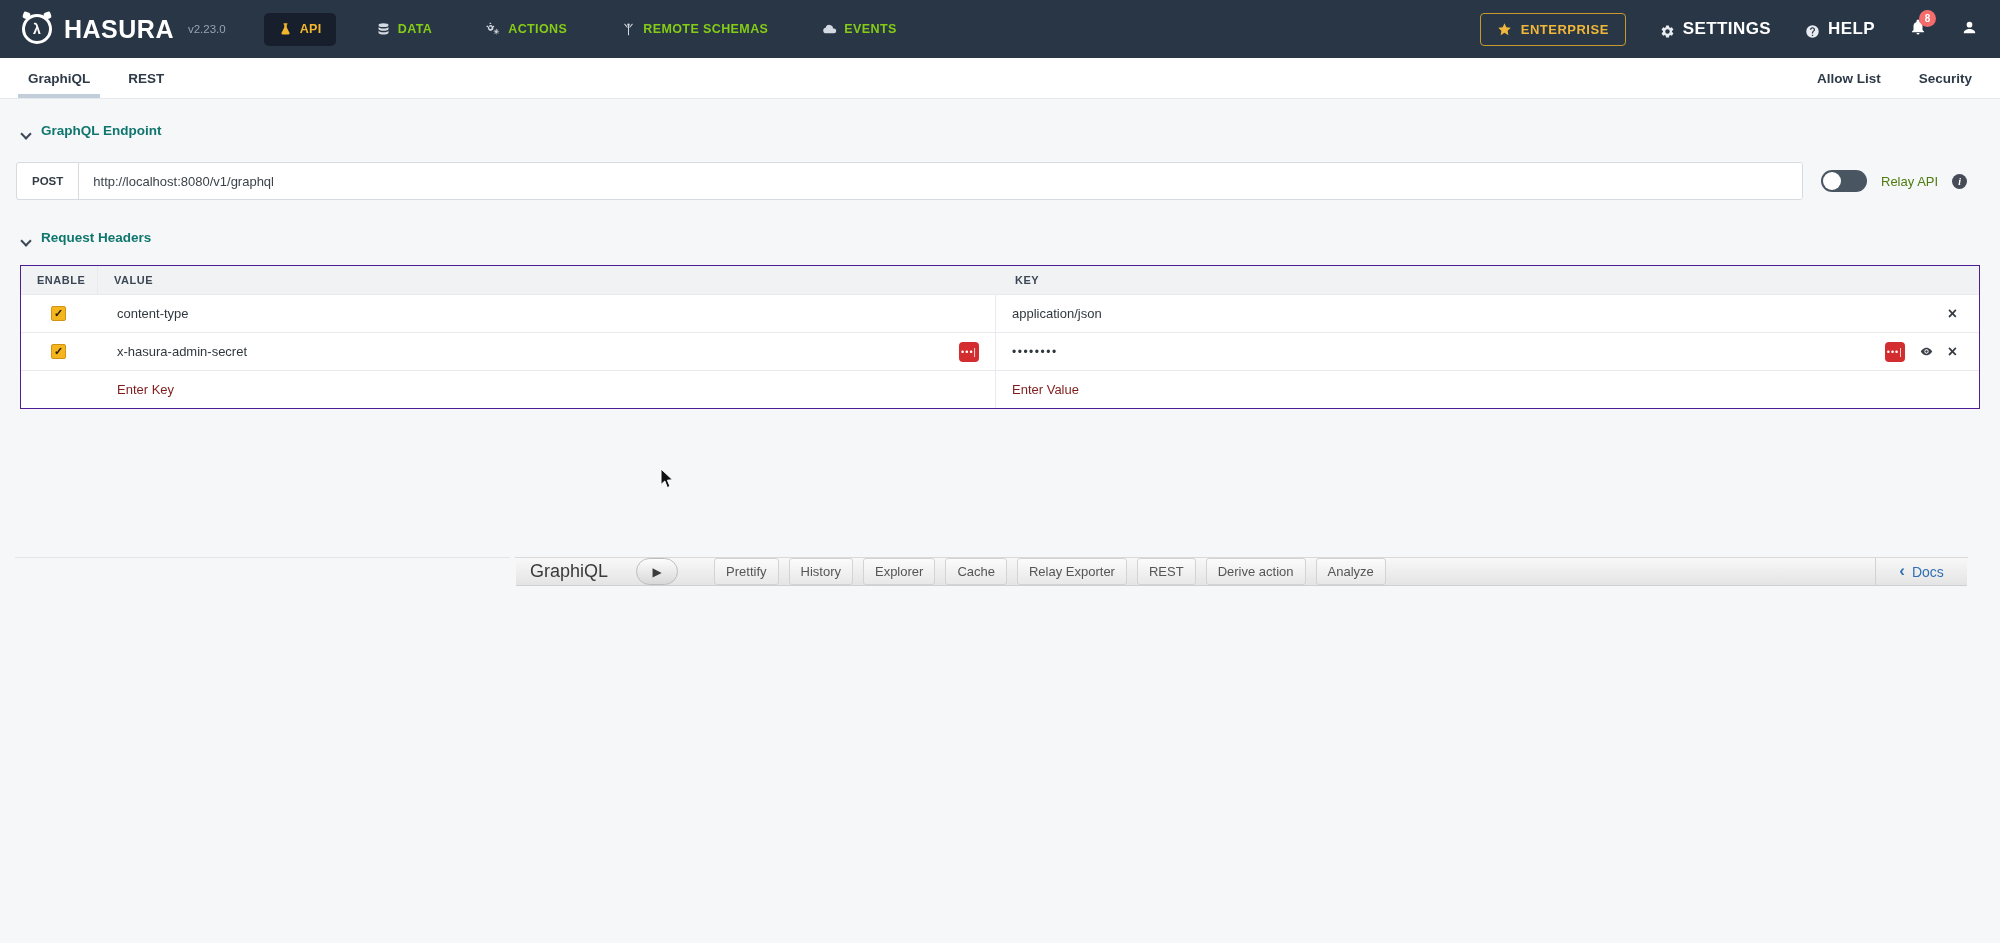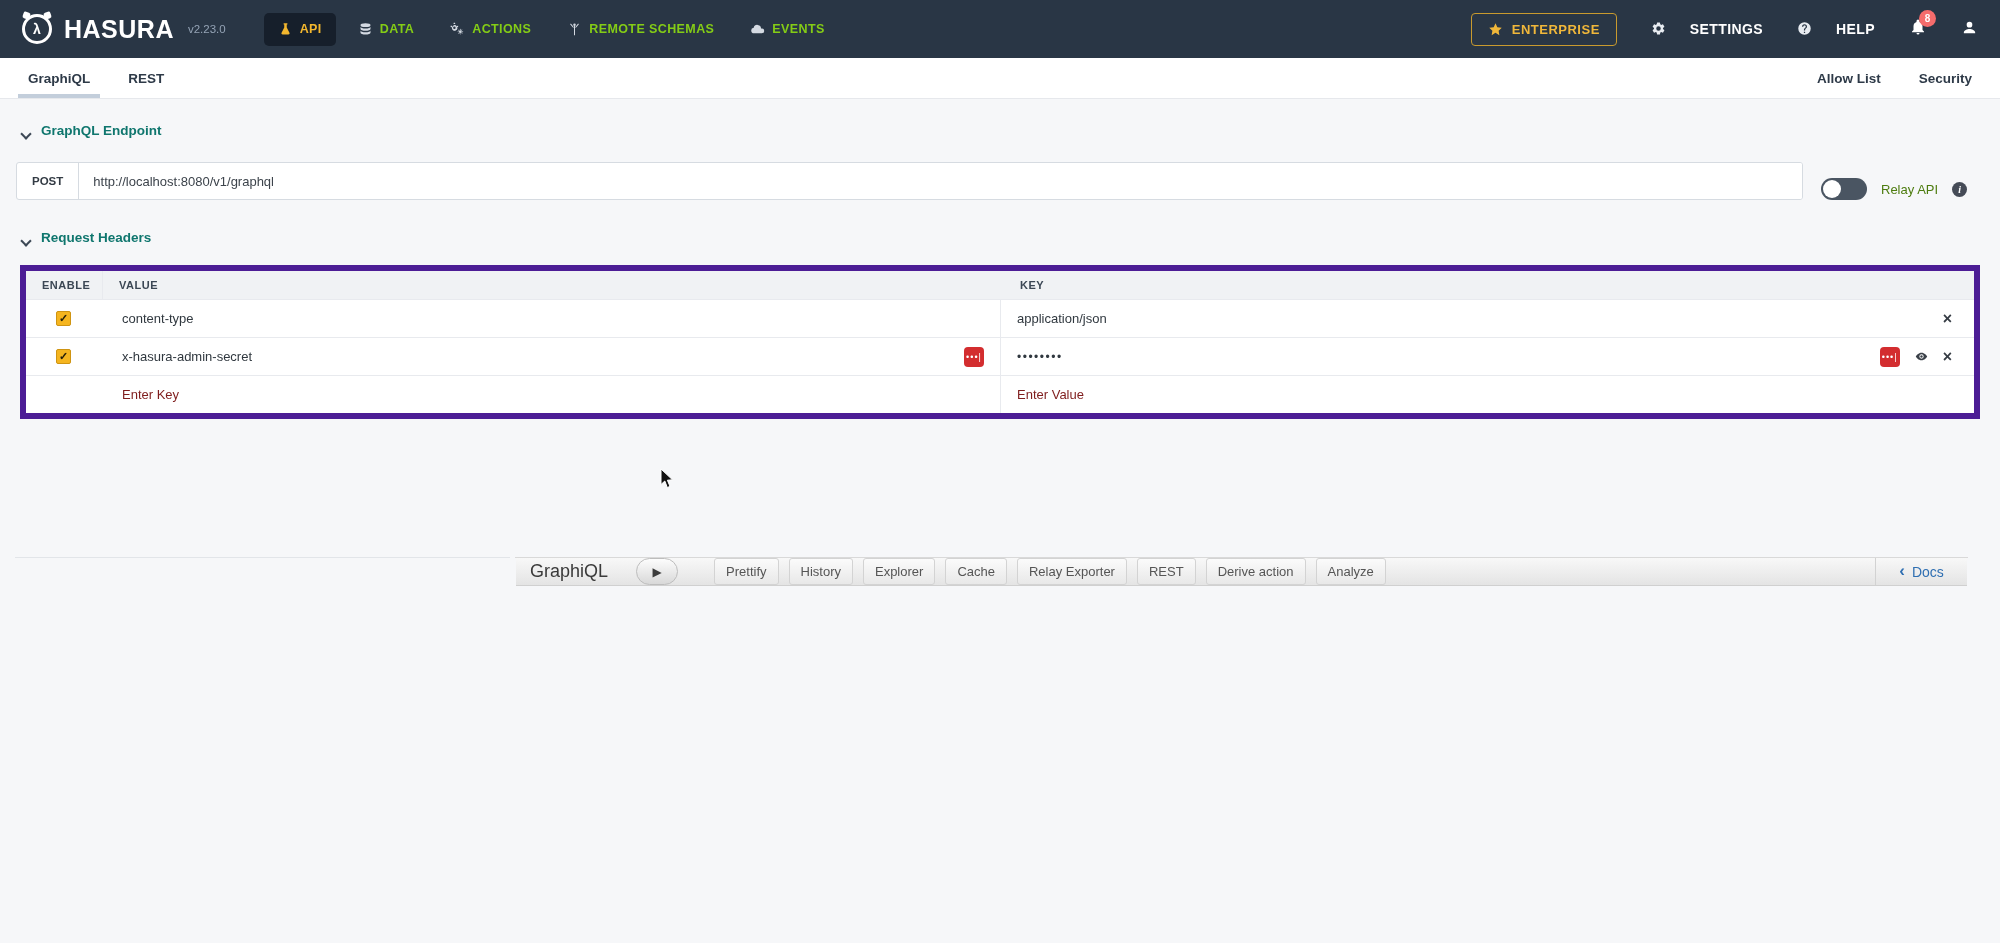--- a/index.html
+++ b/index.html
@@ -8,60 +8,60 @@
 
   
   .navbar{height:58px;background:#293645;display:flex;align-items:center;padding:0 22px;color:#fff}
   .brand{display:flex;align-items:center;gap:12px;margin-right:38px}
   .logo{width:30px;height:30px;border:3px solid #fff;border-radius:50%;position:relative;display:flex;align-items:center;justify-content:center;color:#fff;font-weight:bold;font-size:14px}
   .logo:before,.logo:after{content:"";position:absolute;top:-5px;width:7px;height:7px;background:#fff;border-radius:2px}
   .logo:before{left:-2px;transform:rotate(18deg)}
   .logo:after{right:-2px;transform:rotate(-18deg)}
   .brand-name{font-size:25px;font-weight:bold;letter-spacing:.5px}
   .version{font-size:11.5px;color:#94a3b5;margin-left:2px}
-  .nav-items{display:flex;align-items:flex-start;gap:8px}
+  .nav-items{display:flex;align-items:flex-start;gap:26px}
   .nav-item{display:flex;align-items:center;gap:7px;padding:9px 14px;border-radius:5px;font-size:12.5px;font-weight:bold;letter-spacing:.4px;color:#84cc16;cursor:pointer}
   .nav-item svg{width:15px;height:15px;fill:#d4dae2}
   .nav-item.active{background:#161f2b;color:#f3b72e}
   .nav-item.active svg{fill:#f3b72e}
   .nav-right{margin-left:auto;display:flex;align-items:center;gap:34px}
   .enterprise{display:flex;align-items:center;gap:9px;background:none;border:1.5px solid #c89a2e;border-radius:4px;padding:8px 16px;color:#f0b73a;font-weight:bold;font-size:13px;letter-spacing:.5px;cursor:pointer;font-family:Liberation Sans, sans-serif}
   .enterprise svg{width:15px;height:15px;fill:#f0b73a}
-  .nav-link{display:flex;align-items:flex-start;gap:24px;font-size:14px;font-weight:bold;letter-spacing:.4px;cursor:pointer}
+  .nav-link{display:flex;align-items:flex-end;gap:8px;font-size:17px;font-weight:bold;letter-spacing:.4px;cursor:pointer}
   .nav-link svg{width:15px;height:15px;fill:#e8ecf1}
   .bell-wrap{position:relative;cursor:pointer}
   .bell-wrap svg{width:18px;height:18px;fill:#fff}
   .badge{position:absolute;top:-8px;right:-9px;background:#f56c6c;color:#fff;font-size:10px;font-weight:bold;width:17px;height:17px;border-radius:50%;display:flex;align-items:center;justify-content:center}
   .account svg{width:17px;height:17px;fill:#fff}
 
   
   .subtabs{height:41px;background:#fff;border-bottom:1px solid #e6e8ec;display:flex;align-items:stretch;padding:0 26px;justify-content:space-between}
   .subtabs .grp{display:flex;gap:34px}
   .subtab{display:flex;align-items:center;font-size:13.5px;font-weight:bold;color:#2e3a48;cursor:pointer;position:relative;padding:0 2px}
   .subtab.active:after{content:"";position:absolute;left:-8px;right:-8px;bottom:0;height:4px;background:#c3cedb}
 
   
   .content{position:relative;padding:0 16px}
   .section-head{display:flex;align-items:flex-end;gap:11px;font-size:13.5px;font-weight:bold;color:#0f766e;cursor:pointer}
   .sh1{margin:24px 0 0 6px}
   .sh2{margin:30px 0 0 6px}
   .chev{width:8px;height:8px;border-right:2px solid #3c4856;border-bottom:2px solid #3c4856;transform:rotate(45deg);margin-top:-4px}
 
-  .endpoint-row{display:flex;align-items:flex-end;margin-top:24px;gap:18px}
+  .endpoint-row{display:flex;align-items:center;margin-top:24px;gap:18px}
   .endpoint-box{flex:0 0 1787px;display:flex;height:38px;background:#fff;border:1px solid #d6dbe1;border-radius:3px;overflow:hidden}
   .method{display:flex;align-items:center;padding:0 15px;font-size:11.5px;font-weight:bold;color:#333b44;border-right:1px solid #d6dbe1}
   .endpoint-input{flex:1;border:0;outline:0;padding:0 14px;font-size:13px;color:#3c434b;font-family:inherit}
   .relay{display:flex;align-items:center;gap:14px}
   .toggle{width:46px;height:22px;border-radius:11px;background:#4a5562;position:relative;cursor:pointer;display:inline-block}
   .knob{position:absolute;left:2px;top:2px;width:18px;height:18px;border-radius:50%;background:#fff}
   .relay-label{font-size:13px;color:#4d7c0f}
   .info-icon{width:15px;height:15px;border-radius:50%;background:#454b57;color:#fff;font-size:10px;font-weight:bold;display:flex;align-items:center;justify-content:center;font-family:"Liberation Serif",serif;font-style:italic;cursor:pointer}
 
   
-  .headers-table{margin:20px 4px 0 4px;background:#fff;border:6px solid #4c1d95}
+  .headers-table{margin:20px 4px 0 4px;background:#fff;border:1px solid #4c1d95}
   .hrow{display:grid;grid-template-columns:76px 898px 1fr;align-items:center}
   .hrow.head{background:#f0f2f4;height:28px;font-size:11px;font-weight:bold;color:#3b4754;letter-spacing:.5px}
   .hrow.body{height:38px;border-top:1px solid #e8eaee;font-size:13px;color:#30383f}
   .hc{padding:0 16px;height:100%;display:flex;align-items:center}
   .hc.key{padding-left:20px}
   .hc.val{border-left:1px solid #e8eaee;padding-left:16px}
   .cb{width:15px;height:15px;border-radius:2px;background:#f5b51f;border:1px solid #cf9412;color:#27200a;font-size:11px;font-weight:bold;display:flex;align-items:center;justify-content:center;margin-left:14px;cursor:pointer}
   .grow{flex:1}
   .ph{color:#7f1d1d}
   .dots{letter-spacing:1.5px;font-size:12px;color:#30383f}

